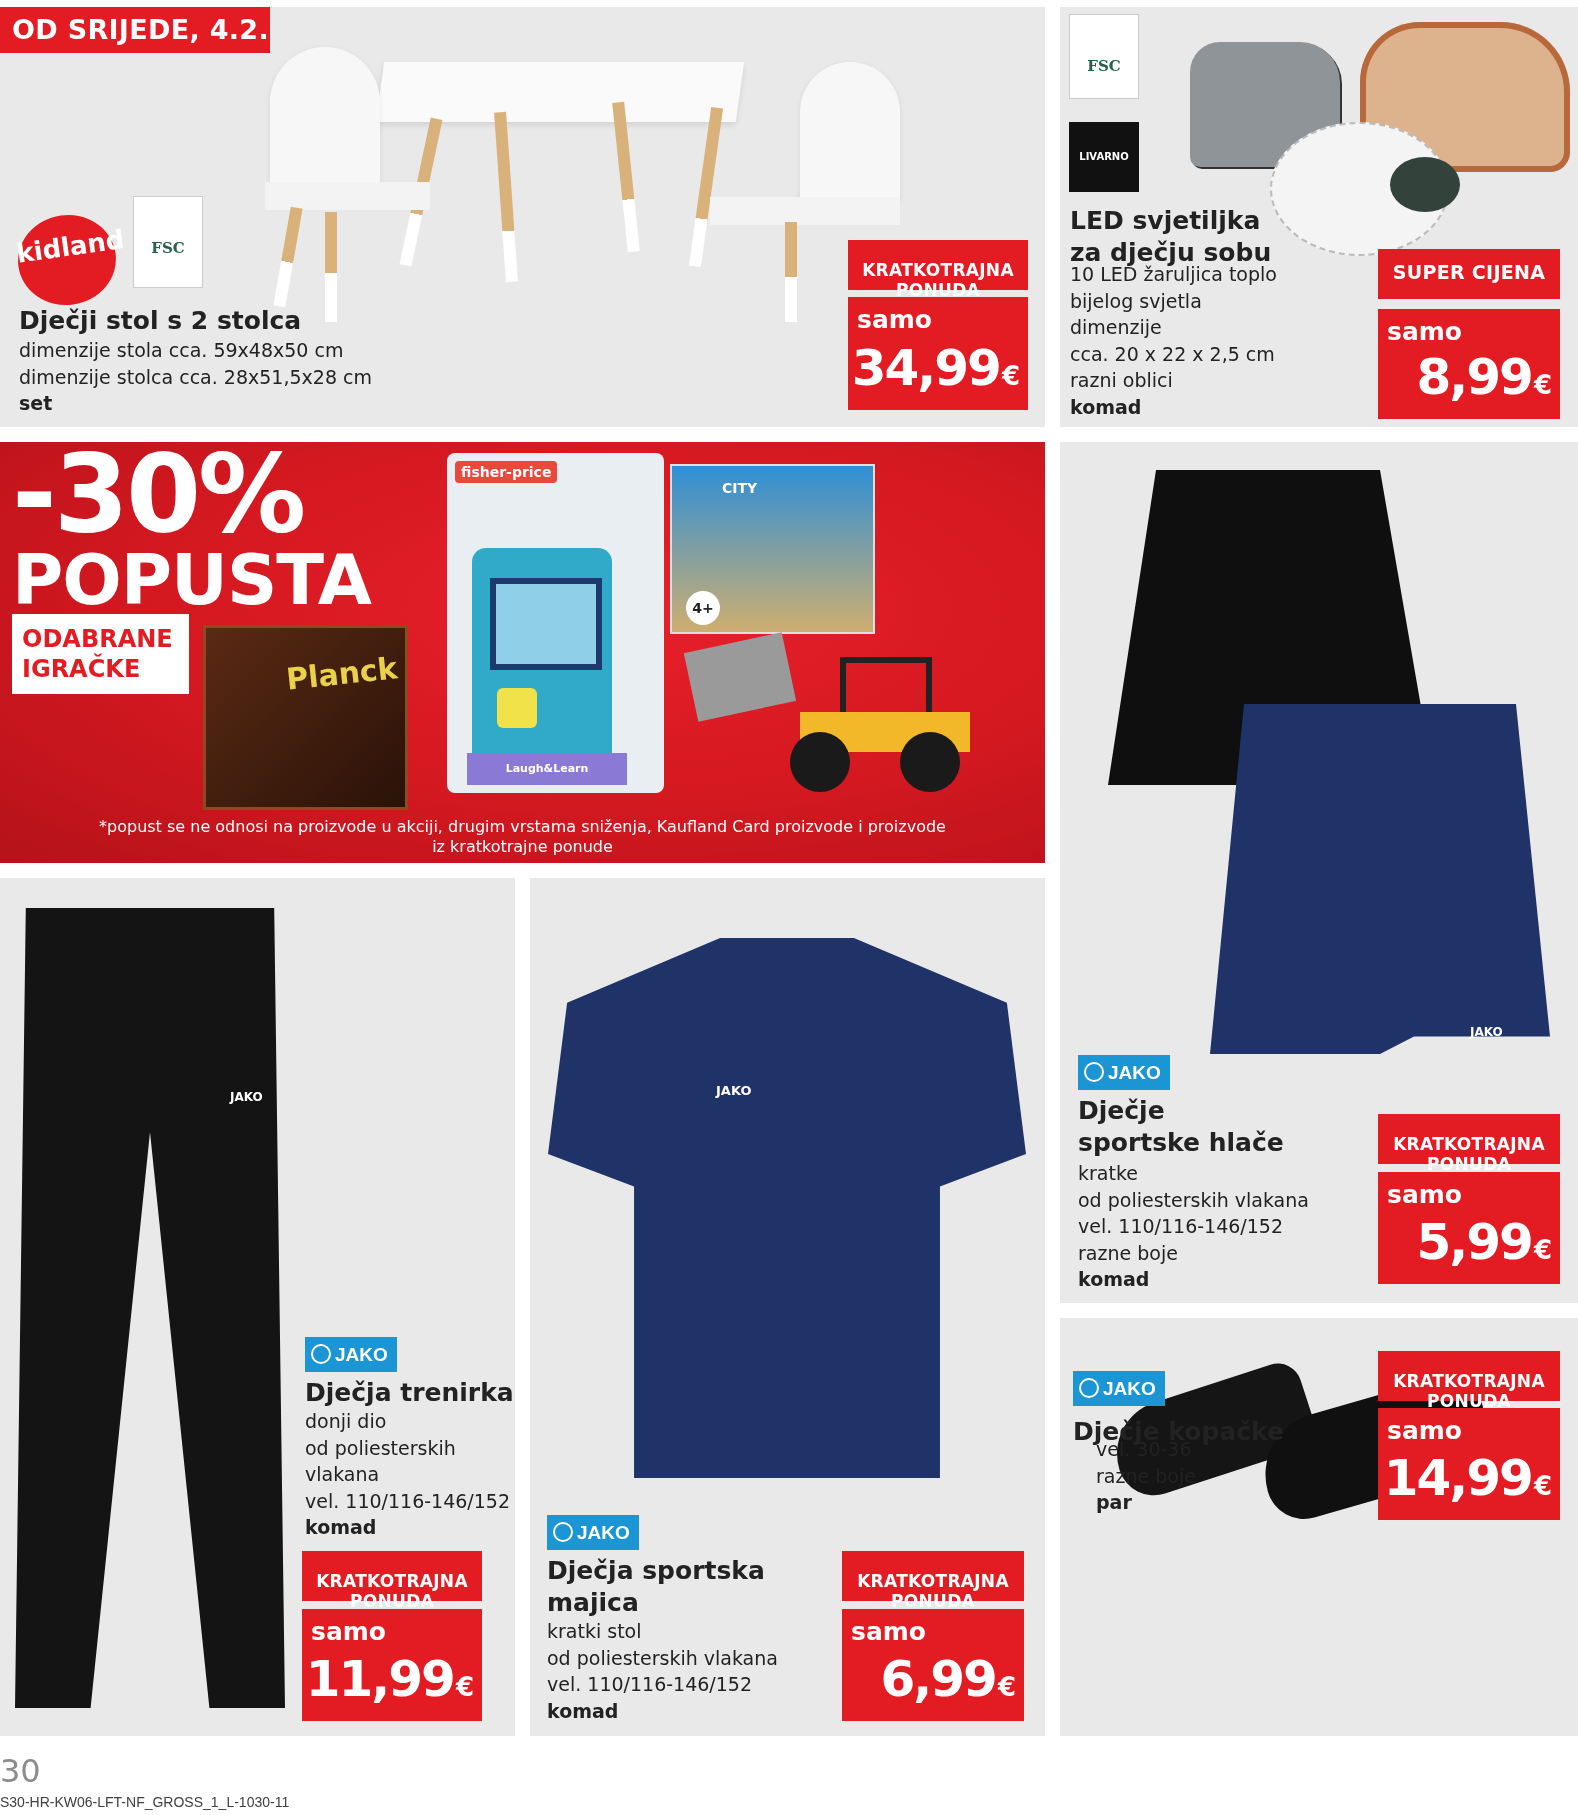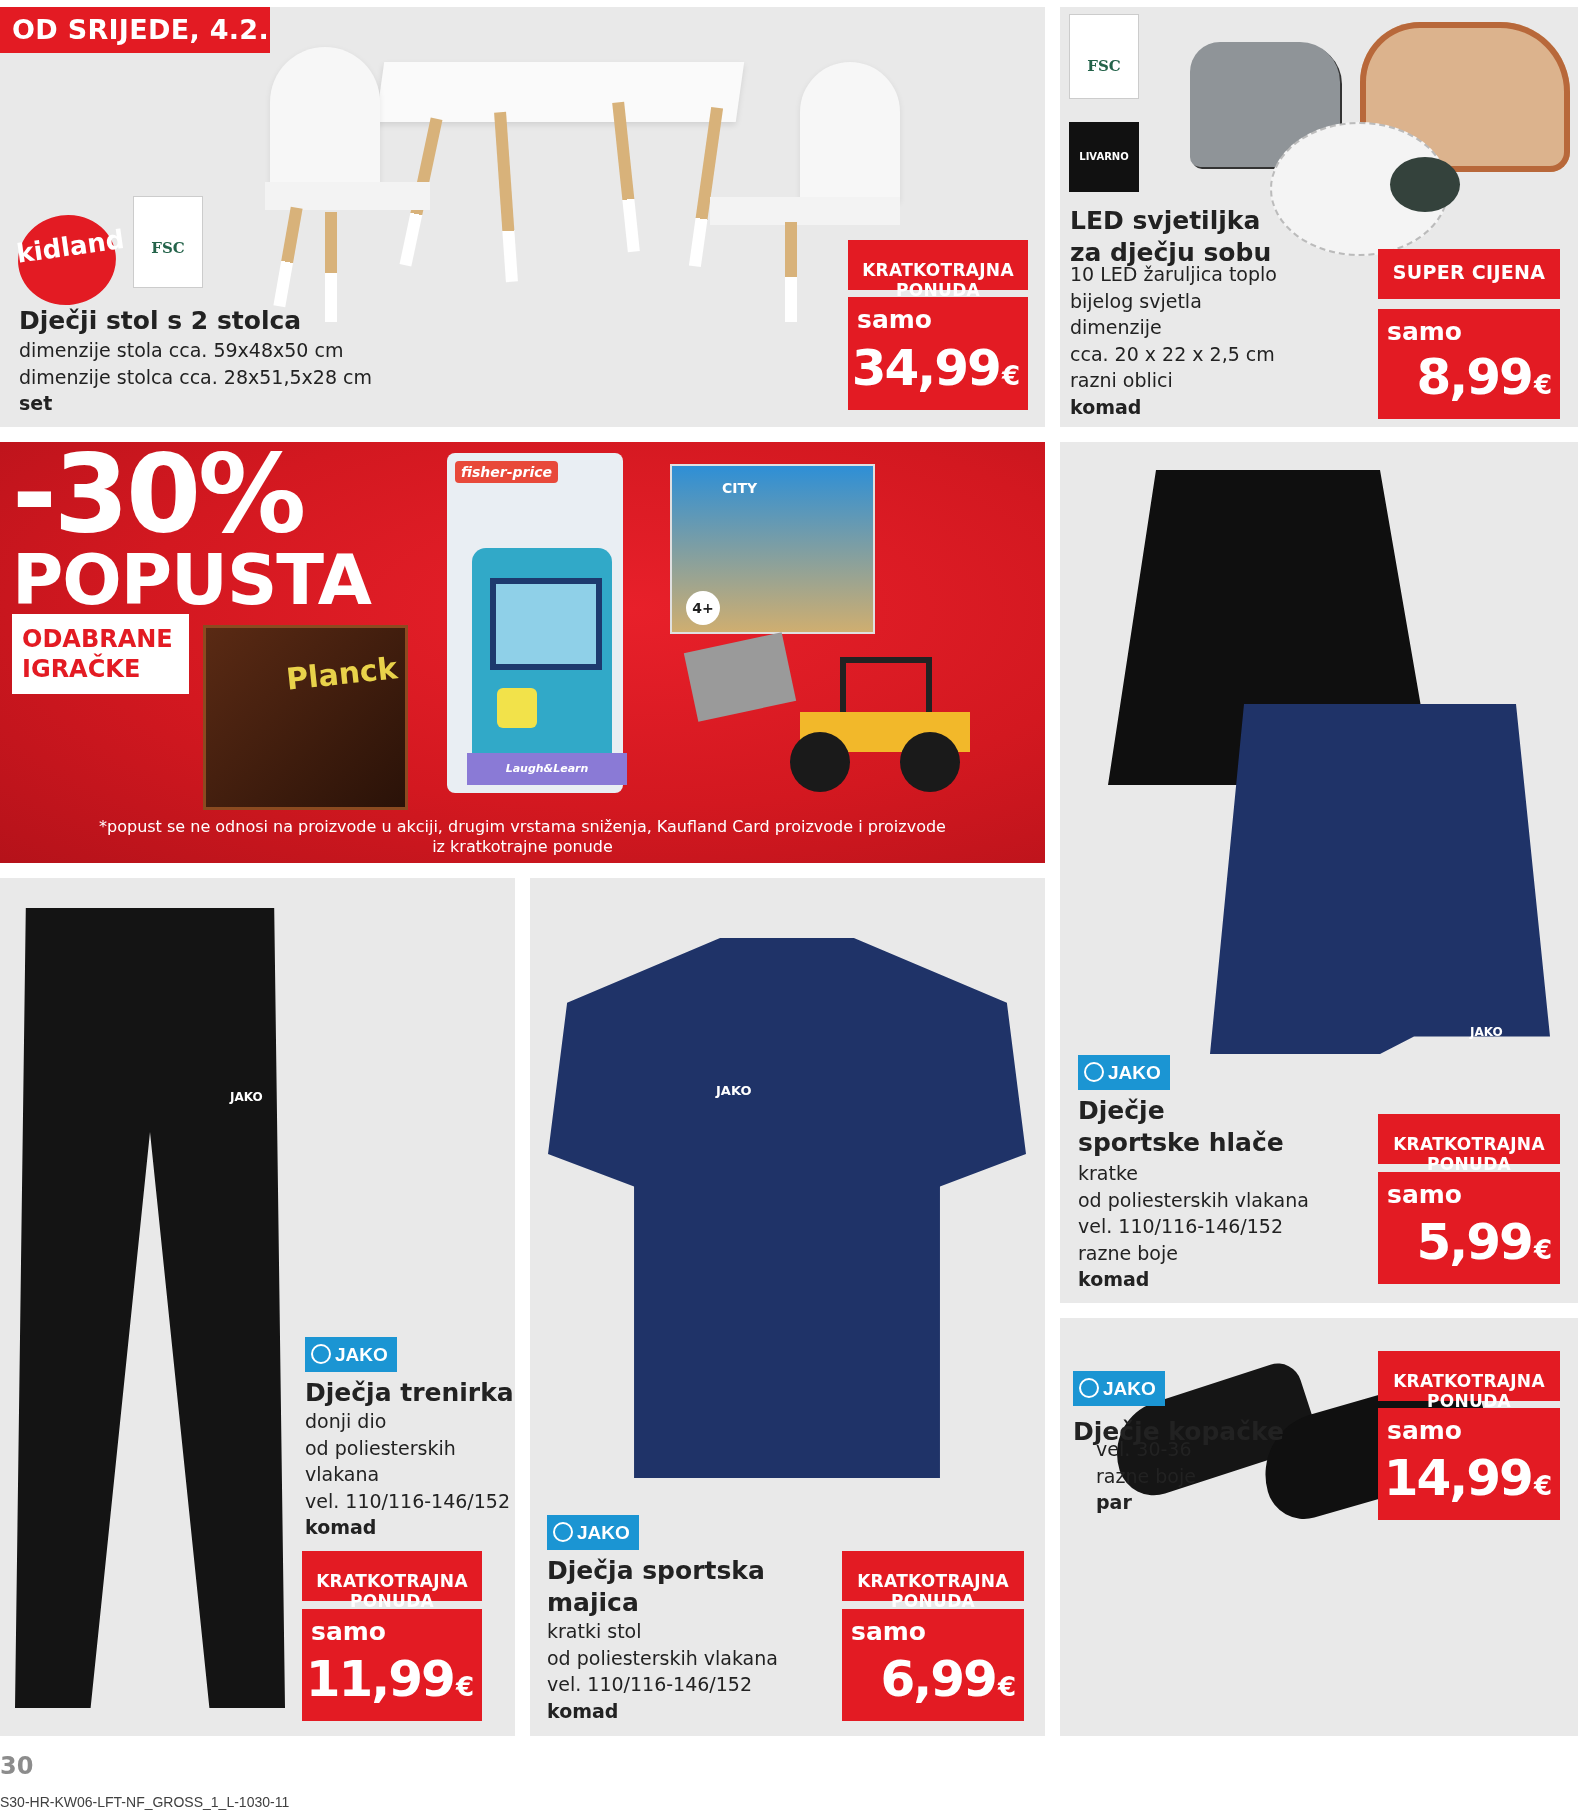--- a/index.html
+++ b/index.html
@@ -12,21 +12,21 @@
   .desc { position:absolute; font-size:19px; line-height:26.5px; color:#222; }
   .desc .b { font-weight:bold; }
   .ptag { position:absolute; background:#e31b23; color:#fff; font-weight:bold; font-size:17px; line-height:20px; text-align:center; padding-top:20px; box-sizing:border-box; letter-spacing:0.3px; }
   .pbox { position:absolute; background:#e31b23; color:#fff; box-sizing:border-box; }
   .pbox .samo { position:absolute; left:9px; top:8px; font-size:25px; font-weight:bold; }
   .pbox .price { position:absolute; right:10px; bottom:6px; font-size:50px; font-weight:bold; letter-spacing:-2px; line-height:56px; }
   .pbox .price .eur { font-size:26px; margin-left:2px; }
   .jako { position:absolute; background:#1b95d3; color:#fff; font-weight:bold; font-size:19px; height:35px; line-height:35px; width:92px; box-sizing:border-box; padding-left:6px; font-family:"Liberation Sans", sans-serif; }
   .jako .ball { display:inline-block; width:20px; height:20px; border:2px solid #fff; border-radius:50%; vertical-align:middle; margin-right:4px; box-sizing:border-box; position:relative; top:-2px; }
   .shape { position:absolute; }
-  .footer-page { position:absolute; left:0; top:1752px; font-size:24px; font-weight:bold; color:#8c8c8c; }
+  .footer-page { position:absolute; left:0; top:1752px; font-size:32px; font-weight:normal; color:#8c8c8c; }
   .footer-code { position:absolute; left:0; top:1794px; font-size:14px; color:#404040; font-family:"Liberation Sans", sans-serif; }
 </style>
 </head>
 <body>
 
 <div class="panel" style="left:0;top:7px;width:1045px;height:420px;">
 
   <div class="shape" style="left:380px;top:55px;width:360px;height:60px;background:#fafafa;transform:skewX(-8deg);box-shadow:0 3px 6px rgba(0,0,0,.1);"></div>
   <div class="shape" style="left:415px;top:110px;width:12px;height:150px;background:linear-gradient(#d8b27a 65%,#fff 65%);transform:rotate(12deg);"></div>
   <div class="shape" style="left:500px;top:105px;width:12px;height:170px;background:linear-gradient(#d8b27a 70%,#fff 70%);transform:rotate(-4deg);"></div>
@@ -103,21 +103,21 @@
   <div class="shape" style="left:12px;top:172px;width:177px;height:80px;background:#fff;color:#e31b23;font-weight:bold;font-size:24px;line-height:30px;padding:10px 0 0 10px;box-sizing:border-box;">
     <div>ODABRANE</div>
     <div>IGRAČKE</div>
   </div>
   <div class="shape" style="left:12px;top:98px;color:#fff;font-weight:bold;font-size:70px;line-height:80px;letter-spacing:-1px;">POPUSTA</div>
 
   <div class="shape" style="left:203px;top:183px;width:205px;height:185px;background:linear-gradient(135deg,#5a2a14,#2a1208);border:3px solid #8b4a20;box-sizing:border-box;">
     <div style="position:absolute;left:80px;top:28px;color:#e9d24a;font-weight:bold;font-size:30px;transform:rotate(-6deg);">Planck</div>
   </div>
 
-  <div class="shape" style="left:447px;top:11px;width:176px;height:340px;background:#e9eef3;border-radius:8px;font-style:italic;">
+  <div class="shape" style="left:447px;top:11px;width:217px;height:340px;background:#e9eef3;border-radius:8px;">
     <div style="position:absolute;left:8px;top:8px;background:#e8493a;color:#fff;font-size:14px;font-weight:bold;padding:3px 6px;border-radius:4px;">fisher-price</div>
     <div style="position:absolute;left:25px;top:95px;width:140px;height:230px;background:#31a9c8;border-radius:14px;">
       <div style="position:absolute;left:18px;top:30px;width:100px;height:80px;background:#8fd0e8;border:6px solid #1d3a6e;"></div>
       <div style="position:absolute;left:25px;top:140px;width:40px;height:40px;background:#f2e24a;border-radius:6px;"></div>
     </div>
     <div style="position:absolute;left:20px;top:300px;width:160px;height:32px;background:#8a7ad6;color:#fff;font-size:11px;font-weight:bold;text-align:center;line-height:32px;">Laugh&amp;Learn</div>
   </div>
 
   <div class="shape" style="left:670px;top:22px;width:205px;height:170px;background:linear-gradient(#2e8fd6,#cfae70);border:2px solid #e0e0e0;box-sizing:border-box;">
     <div style="position:absolute;left:50px;top:14px;color:#fff;font-weight:bold;font-size:14px;">CITY</div>

